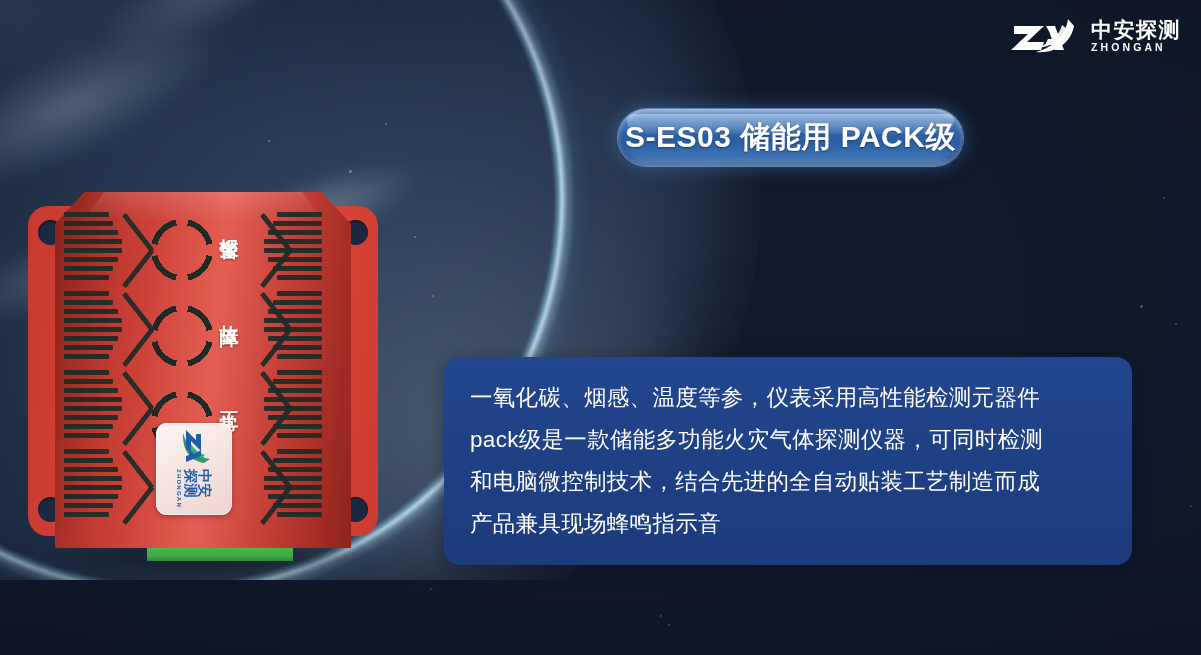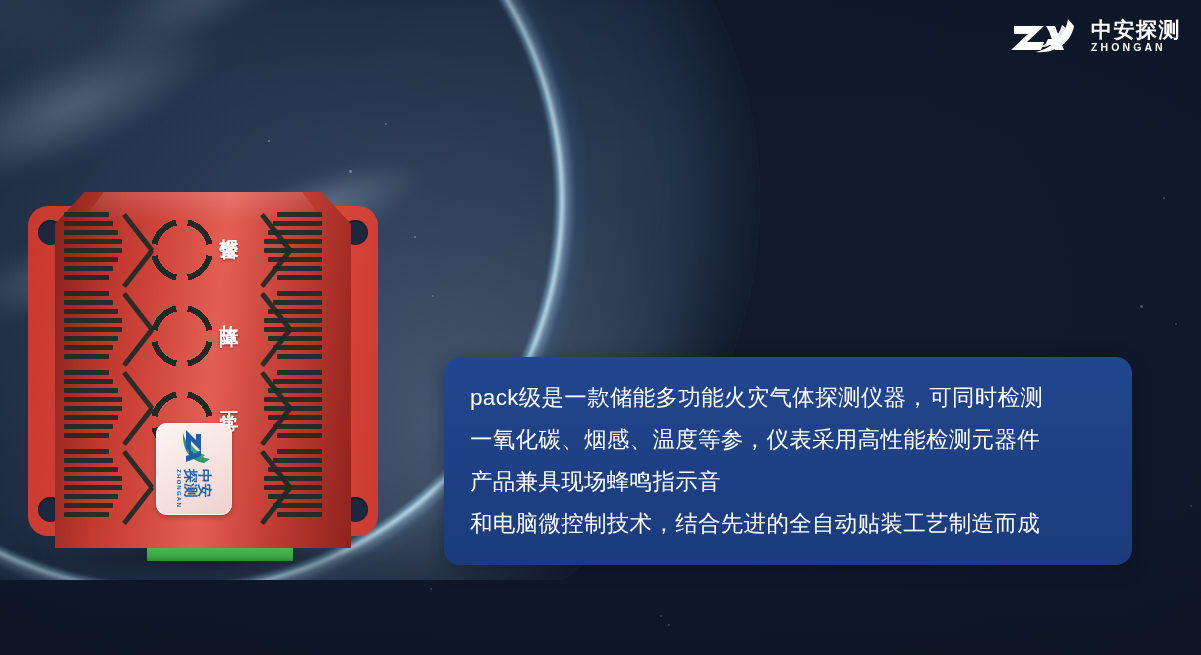--- a/index.html
+++ b/index.html
@@ -306,28 +306,31 @@
       <path d="M54 11 C51 22 42 30 27 34 C43 34 55 25 58 14 Z" fill="#ffffff" opacity=".9"></path>
       <path d="M6 12 h30 l-17 16 h17 l-3 8 H3 l17 -16 H6 Z" fill="#ffffff"></path>
       <path d="M38 12 h9 l9 24 h-9 l-1.6 -5 h-8.4 l3 -6 h3.8 l-2.4 -7 Z" fill="#ffffff"></path>
     </svg>
     <div class="brand-text">
       <span class="brand-cn">中安探测</span>
       <span class="brand-en">ZHONGAN</span>
     </div>
   </div>
 
+  <div class="badge">
+    <span class="badge-text">S-ES03 储能用 PACK级</span>
+  </div>
 
 
   <div class="desc-panel">
     <div class="desc-inner">
+      <div class="desc-line">一氧化碳、烟感、温度等参，仪表采用高性能检测元器件</div>
       <div class="desc-line">pack级是一款储能多功能火灾气体探测仪器，可同时检测</div>
-      <div class="desc-line">一氧化碳、烟感、温度等参，仪表采用高性能检测元器件</div>
+      <div class="desc-line">和电脑微控制技术，结合先进的全自动贴装工艺制造而成</div>
       <div class="desc-line">产品兼具现场蜂鸣指示音</div>
-      <div class="desc-line">和电脑微控制技术，结合先进的全自动贴装工艺制造而成</div>
     </div>
   </div>
 
   <div class="device">
     <div class="dev-shadow"></div>
 
     <div class="dev-plate">
       <div class="screw tl"></div>
       <div class="screw tr"></div>
       <div class="screw bl"></div>

